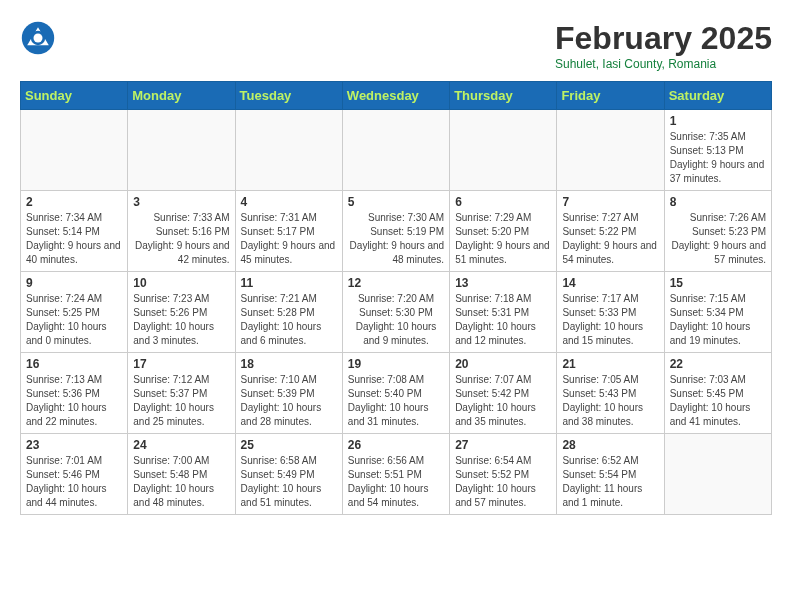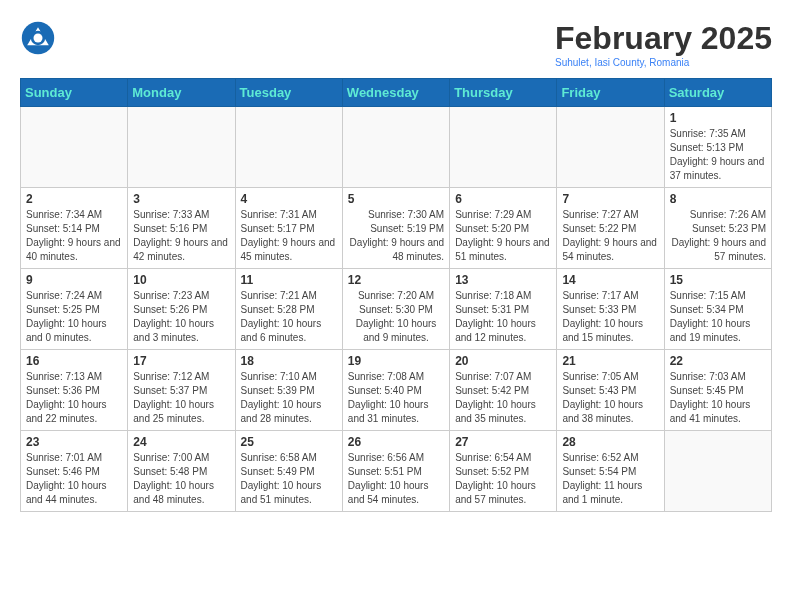--- a/index.html
+++ b/index.html
@@ -34,31 +34,31 @@
       margin-right: 4px;
     }
     .title-area {
     }
     .month-title {
       font-size: 32px;
       font-weight: bold;
       color: #333;
     }
     .location {
-      font-size: 10px;
-      color: #3b82f6;
+      font-size: 12px;
+      color: #15803d;
     }
     .calendar {
       width: 100%;
       border-collapse: collapse;
       border: 1px solid #ccc;
     }
     .calendar th {
       background-color: #1a6bb5;
-      color: #5eead4;
+      color: #bef264;
       padding: 6px 4px;
       font-size: 13px;
       text-align: left;
       border: 1px solid #1560a0;
     }
     .calendar td {
       border: 1px solid #ccc;
       vertical-align: top;
       padding: 4px 5px;
       font-size: 10.5px;
@@ -128,21 +128,21 @@
       </tr>
       <tr>
         <td>
           <span class="day-number">2</span>
           <div class="day-info" style="white-space: pre-line;">Sunrise: 7:34 AM
 Sunset: 5:14 PM
 Daylight: 9 hours and 40 minutes.</div>
         </td>
         <td>
           <span class="day-number">3</span>
-          <div class="day-info" style="white-space: pre-line;">Sunrise: 7:33 AM
+          <div class="day-info" style="white-space: pre-line; text-align: right;">Sunrise: 7:33 AM
 Sunset: 5:16 PM
 Daylight: 9 hours and 42 minutes.</div>
         </td>
         <td>
           <span class="day-number">4</span>
           <div class="day-info" style="white-space: pre-line;">Sunrise: 7:31 AM
 Sunset: 5:17 PM
 Daylight: 9 hours and 45 minutes.</div>
         </td>
         <td>

